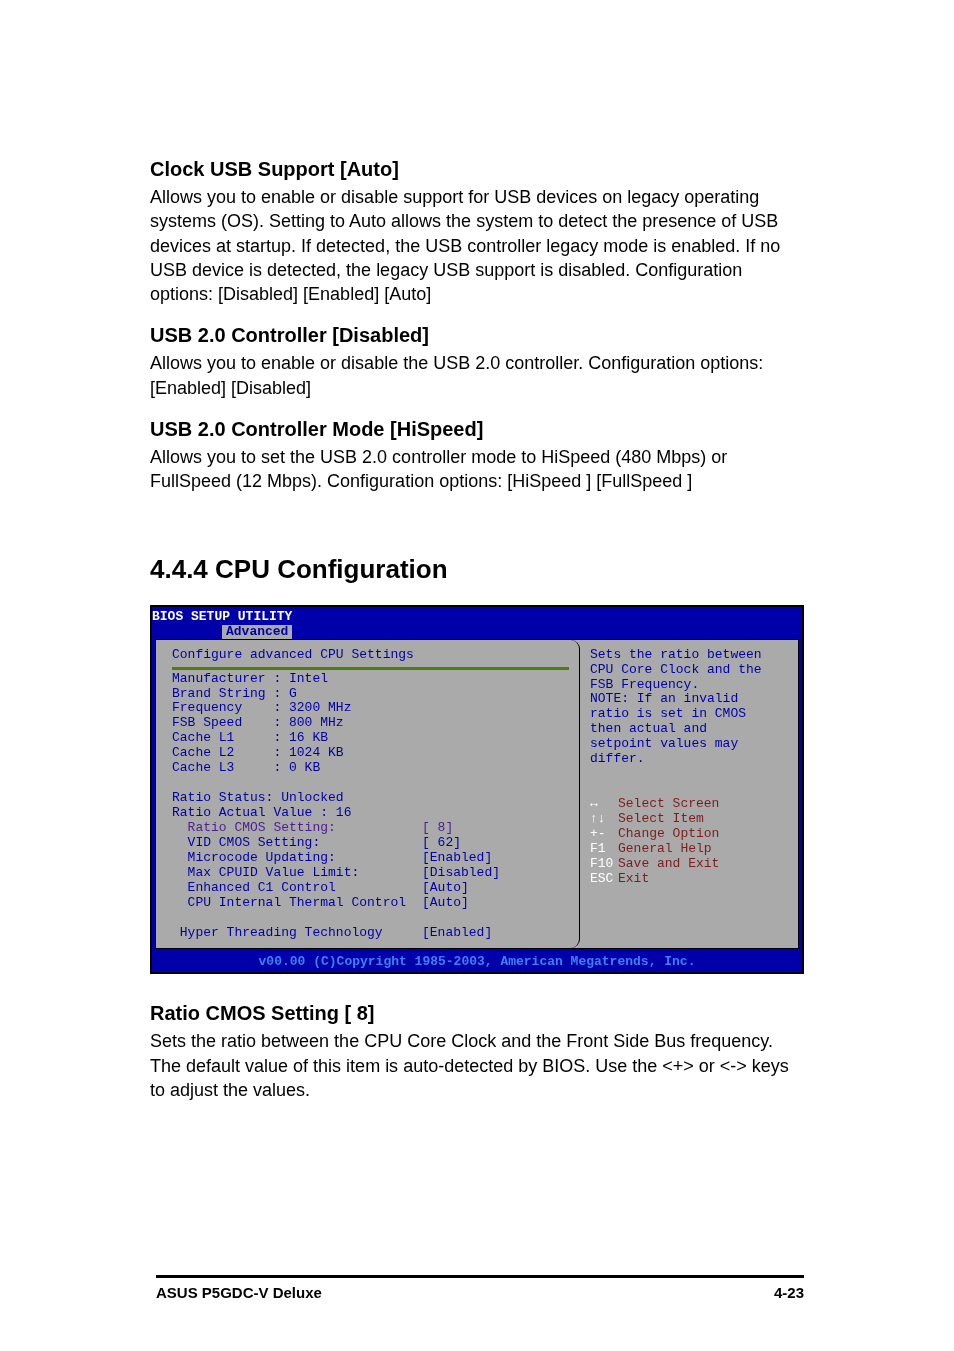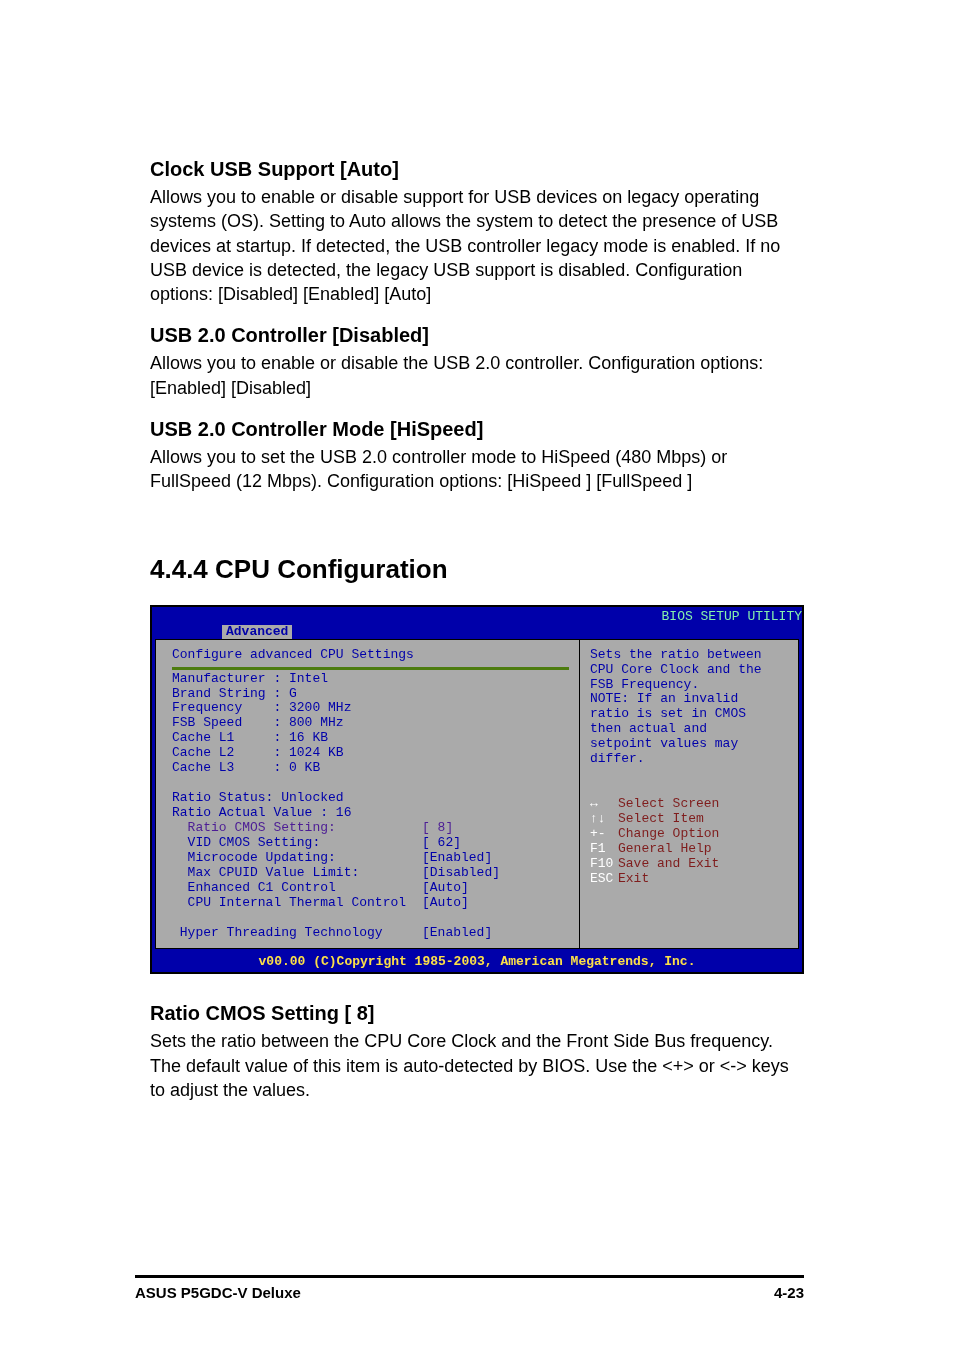--- a/index.html
+++ b/index.html
@@ -35,24 +35,24 @@
   
   .bios {
     font-family: "Courier New", Courier, monospace;
     font-size: 13px;
     color: #fff;
     background: #0000aa;
     border: 2px solid #000;
     margin-top: 20px;
   }
   .bios-titlebar {
-    text-align: right;
-    font-weight: normal;
+    text-align: left;
+    font-weight: bold;
     padding: 2px 0 0 0;
-    color: #86efac;
+    color: #ffffff;
   }
   .bios-tabs {
     padding: 0 0 0 70px;
   }
   .bios-tab {
     display: inline-block;
     color: #00a;
     background: #aaa;
     padding: 0 4px;
     font-weight: bold;
@@ -64,46 +64,47 @@
     color: #00a;
     border: 1px solid #000;
     margin: 0 3px 3px 3px;
   }
   .bios-left {
     flex: 1;
     padding: 8px 10px 8px 16px;
     border-right: 1px solid #000;
     white-space: pre;
     line-height: 1.15;
+    border-radius: 9px;
   }
   .bios-right {
     width: 200px;
     padding: 8px 8px 8px 10px;
     white-space: pre;
     line-height: 1.15;
   }
   .bios-highlight { color: #4c1d95; }
   .bios-nav-key { color: #fff; display:inline-block; width:28px; }
   .bios-nav-line .lbl { color:#7f1d1d; }
   .bios-subbox {
     border-top: 3px solid #4d7c0f;
     padding-top: 2px;
     margin-top: 4px;
   }
   .bios-foot {
     text-align: center;
-    color: #fde047;
+    color: #3b82f6;
     background: #0000aa;
     padding: 2px 0 3px 0;
     font-weight: bold;
   }
 
   .footer {
     position: absolute;
-    left: 135px;
+    left: 156px;
     right: 150px;
     bottom: 50px;
     border-top: 1px solid #000;
     padding-top: 6px;
     box-shadow: 0 -2px 0 #000;
   }
   .footer-inner {
     display: flex;
     justify-content: space-between;
     font-size: 15px;

